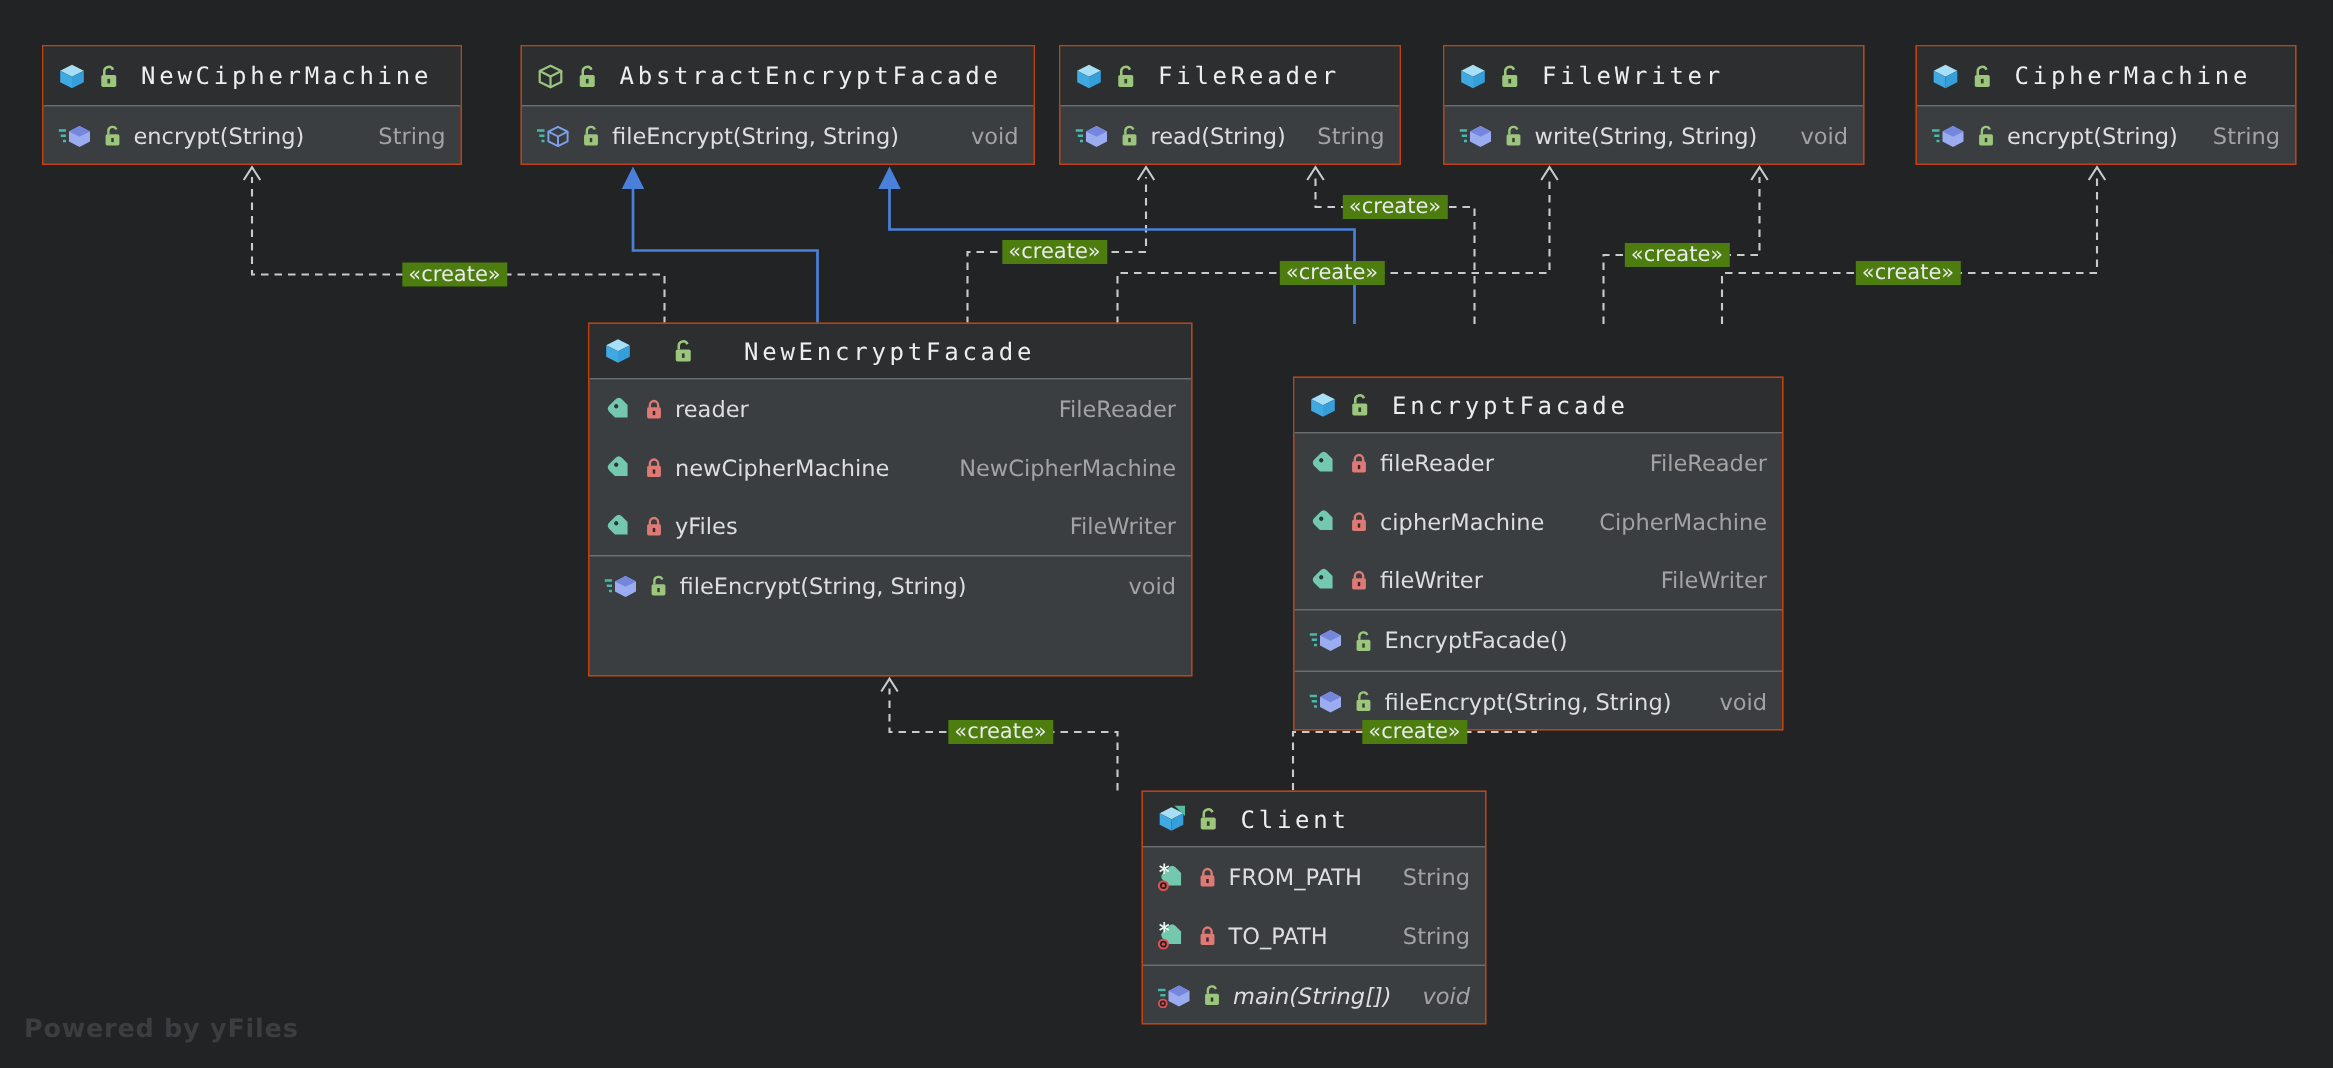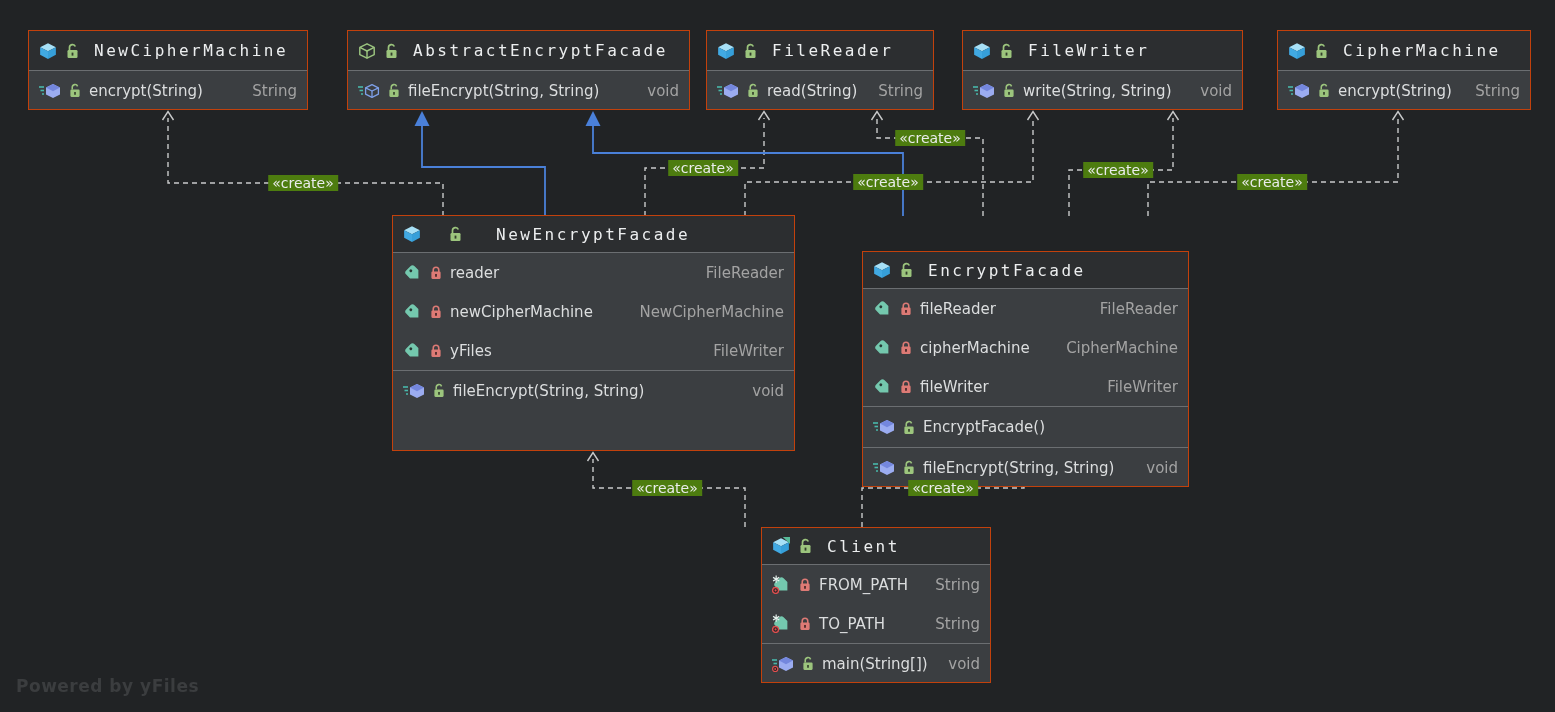--- a/index.html
+++ b/index.html
@@ -582,21 +582,21 @@
       <path d="M3.5,7.5 V5.4 A3,3 0 0 1 9.5,5.4 V7.5" fill="none" stroke="#dd7a75" stroke-width="1.7"></path>
       <rect x="1.5" y="7" width="10" height="8" rx="1.2" fill="#dd7a75"></rect>
       <rect x="5.6" y="9.6" width="1.8" height="3" fill="#402325"></rect>
               </svg>
             </span>
             <span class="mname">TO_PATH</span>
             <span class="mtype">String</span>
           </div>
         </div>
         <div class="comp">
-          <div class="row" style="height: 39px;">
+          <div class="row" style="height: 39px; font-style: italic;">
             <span class="icn">
               <svg width="22" height="16" viewBox="0 0 22 16">
       <g stroke="#49b8ab" stroke-width="1.6">
                   <line x1="0" y1="4" x2="5" y2="4"></line>
       <line x1="1.5" y1="7.5" x2="5" y2="7.5"></line>
                   <line x1="3" y1="11" x2="5" y2="11"></line>
                 </g>
       <polygon points="14,1 21,4.6 21,11.4 14,15 7,11.4 7,4.6" fill="#9bacf0"></polygon>
       <polygon points="14,1 21,4.6 14,8.2 7,4.6" fill="#7487dd"></polygon>
       <circle cx="3.2" cy="13" r="2.6" fill="#212325" stroke="#e04f4f" stroke-width="1.2"></circle>

